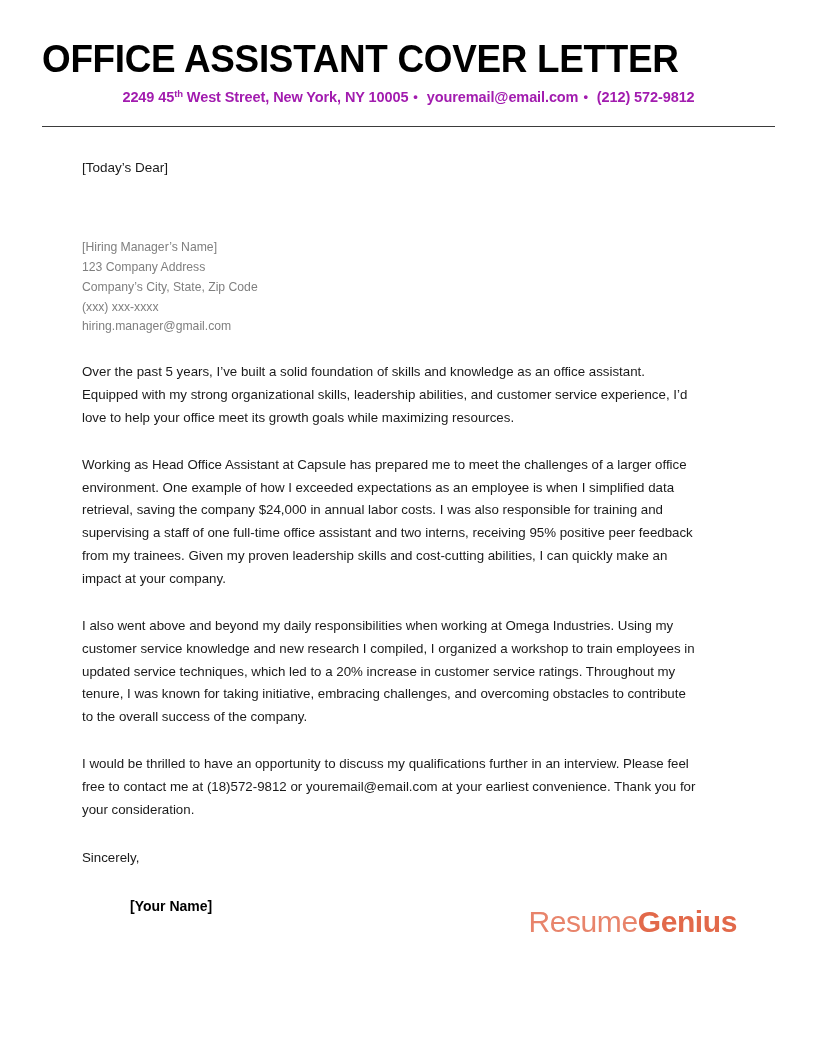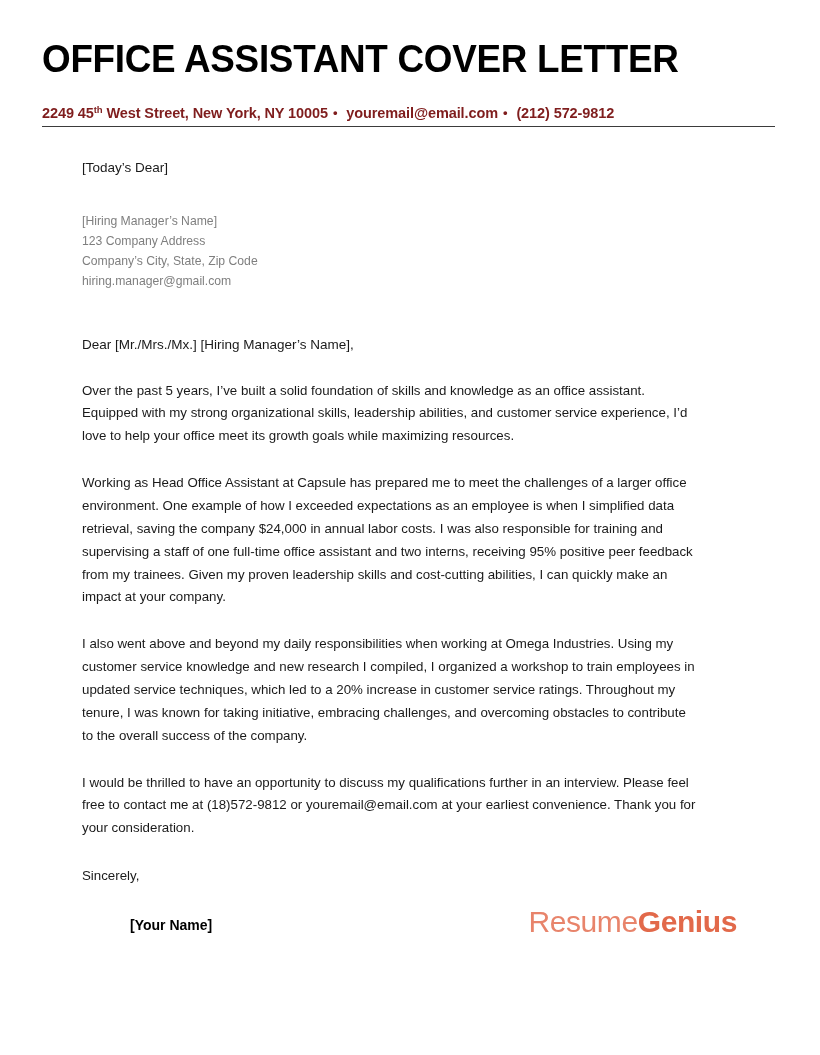--- a/index.html
+++ b/index.html
@@ -36,26 +36,27 @@
     font-weight: 700;
     letter-spacing: -0.3px;
     color: #000000;
     line-height: 1.05;
     margin: 0;
     transform: scaleX(0.97);
     transform-origin: left center;
     white-space: nowrap;
   }
   .contact-line {
-    margin-top: 24px;
+    margin-top: 8px;
     font-size: 14.5px;
     font-weight: 700;
-    color: #7f1d1d;
+    color: #a21caf;
     letter-spacing: -0.1px;
     white-space: nowrap;
+    text-align: center;
   }
   .contact-line sup {
     font-size: 9.5px;
     vertical-align: 5px;
     font-weight: 700;
   }
   .sep-bullet {
     display: inline-block;
     padding: 0 5px;
     font-size: 13px;
@@ -80,21 +81,21 @@
   }
 
   .date-line {
     font-size: 13.5px;
     font-weight: 400;
     color: #1a1a1a;
     line-height: 1.5;
   }
 
   .recipient {
-    margin-top: 34px;
+    margin-top: 60px;
     font-size: 12.2px;
     color: #7f7f7f;
     line-height: 1.62;
   }
   .recipient div { white-space: nowrap; }
 
   .salutation {
     margin-top: 44px;
     font-size: 13.5px;
     color: #1a1a1a;
@@ -157,24 +158,24 @@
   <div class="rule"></div>
 
   <div class="letter">
 
     <div class="date-line">[Today’s Dear]</div>
 
     <div class="recipient">
       <div>[Hiring Manager’s Name]</div>
       <div>123 Company Address</div>
       <div>Company’s City, State, Zip Code</div>
+      <div>(xxx) xxx-xxxx</div>
       <div>hiring.manager@gmail.com</div>
     </div>
 
-    <div class="salutation">Dear [Mr./Mrs./Mx.] [Hiring Manager’s Name],</div>
 
     <div style="margin-top:24px;">
       <p class="para">Over the past 5 years, I’ve built a solid foundation of skills and knowledge as an office assistant. Equipped with my strong organizational skills, leadership abilities, and customer service experience, I’d love to help your office meet its growth goals while maximizing resources.</p>
       <p class="para">Working as Head Office Assistant at Capsule has prepared me to meet the challenges of a larger office environment. One example of how I exceeded expectations as an employee is when I simplified data retrieval, saving the company $24,000 in annual labor costs. I was also responsible for training and supervising a staff of one full-time office assistant and two interns, receiving 95% positive peer feedback from my trainees. Given my proven leadership skills and cost-cutting abilities, I can quickly make an impact at your company.</p>
       <p class="para">I also went above and beyond my daily responsibilities when working at Omega Industries. Using my customer service knowledge and new research I compiled, I organized a workshop to train employees in updated service techniques, which led to a 20% increase in customer service ratings. Throughout my tenure, I was known for taking initiative, embracing challenges, and overcoming obstacles to contribute to the overall success of the company.</p>
       <p class="para">I would be thrilled to have an opportunity to discuss my qualifications further in an interview. Please feel free to contact me at (18)572-9812 or youremail@email.com at your earliest convenience. Thank you for your consideration.</p>
     </div>
 
     <div class="closing">Sincerely,</div>
 

